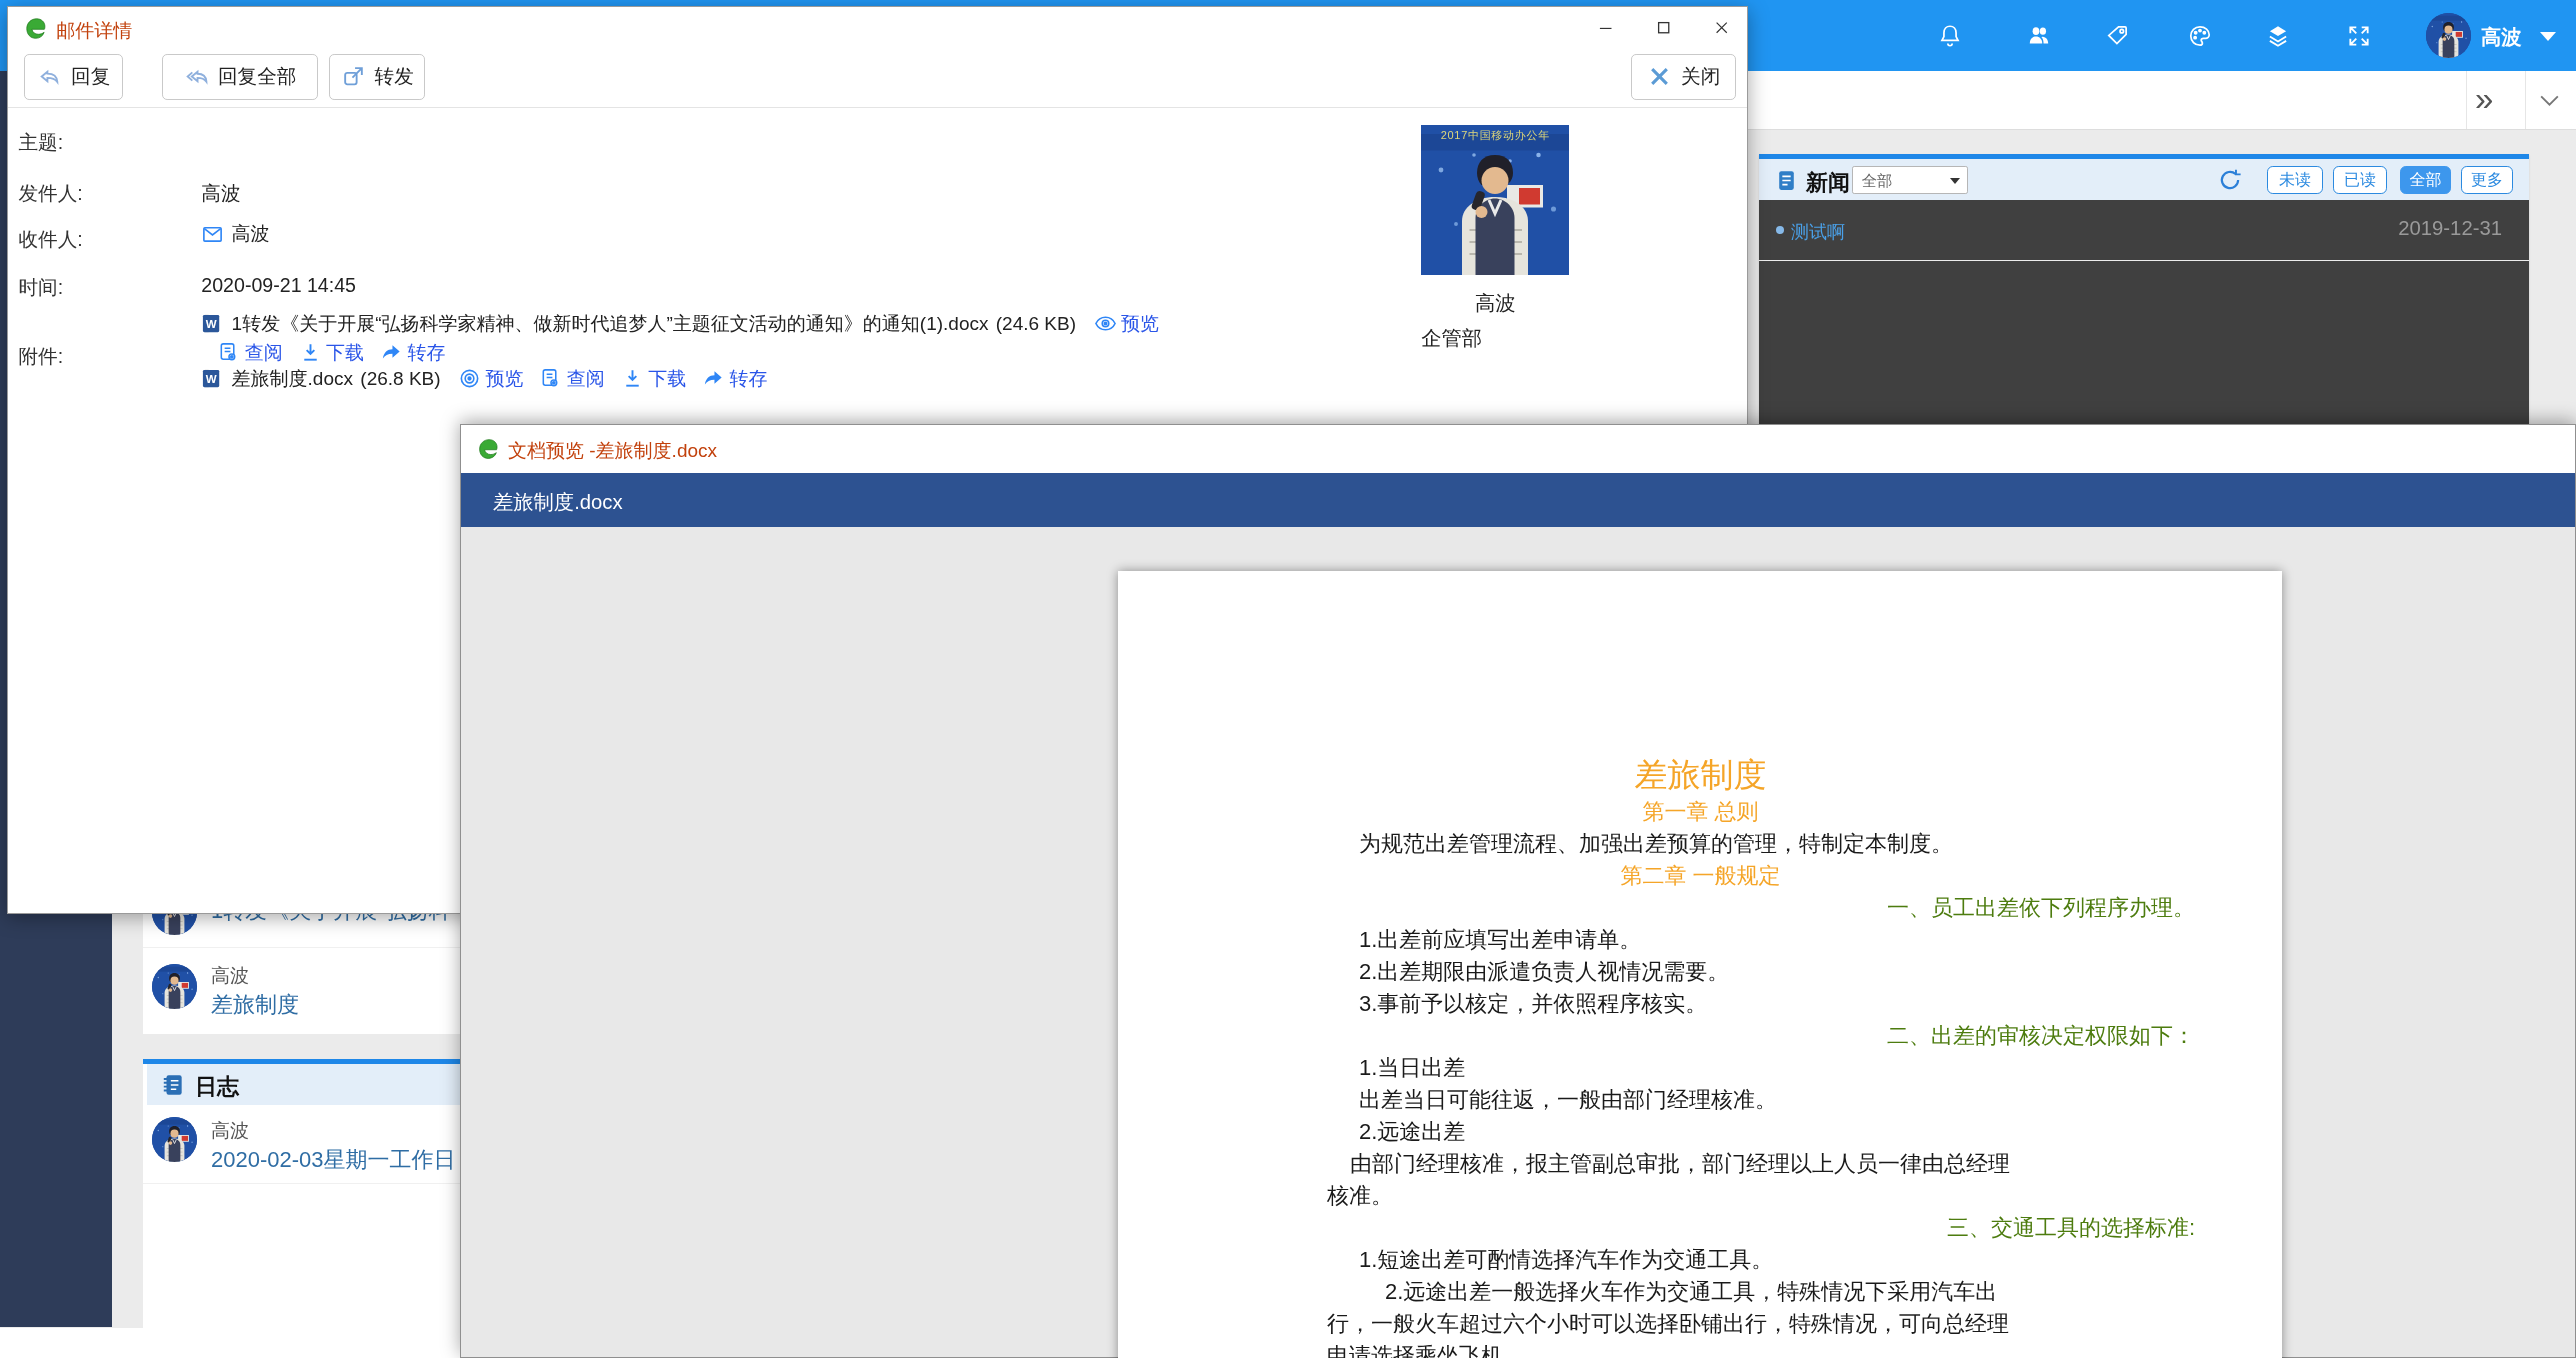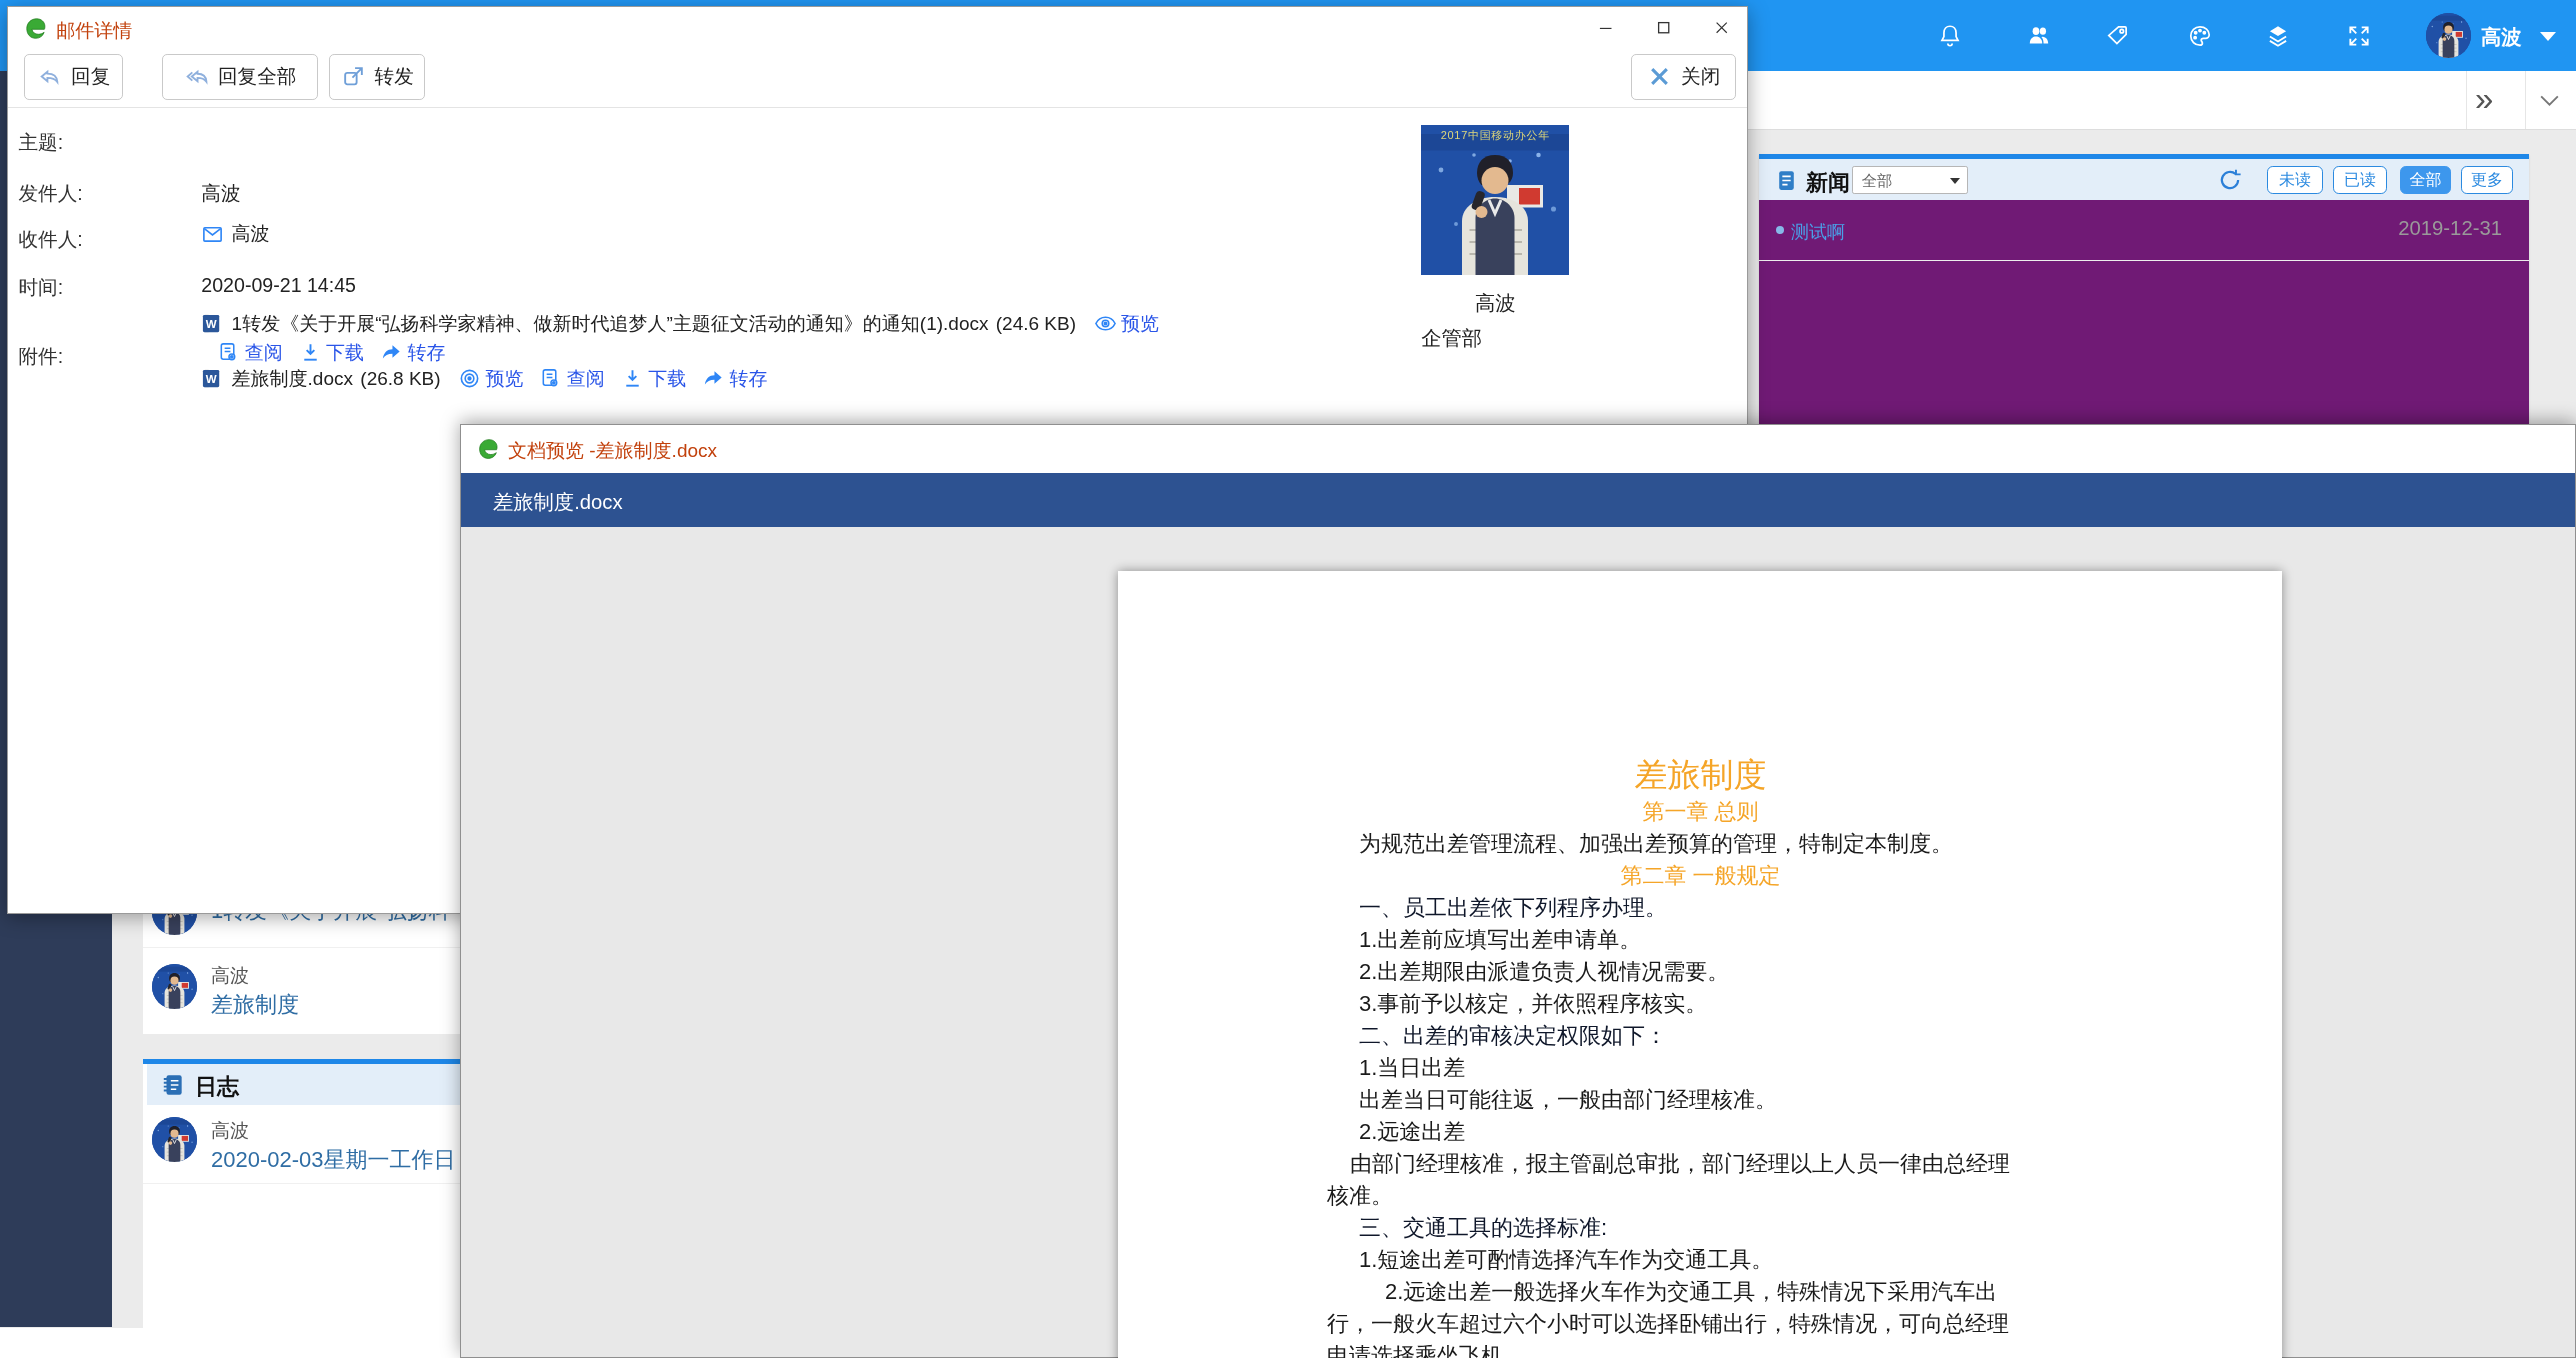--- a/index.html
+++ b/index.html
@@ -19,21 +19,21 @@
               border-top:9.4px solid #fff;}
   .side-rail{left:0;top:71px;width:112px;height:1256px;background:#2e3c59;z-index:1;}
   .right-strip{left:1748px;top:71px;width:828px;height:58px;background:#fff;
                border-bottom:0.7px solid #ddd;z-index:1;}
   .vdiv{position:absolute;top:0;width:0.7px;height:58px;background:#e6e6e6;}
   .collapse-ico{position:absolute;left:727px;top:8.7px;font-size:33px;color:#555;line-height:38px;}
   .chevdown-ico{position:absolute;left:789px;top:17.4px;width:25px;height:22px;color:#777;}
   .bottom-strip{left:0;top:1328px;width:727px;height:30.5px;background:#fff;z-index:2;}
 
   
-  .news-panel{left:1759px;top:154px;width:770px;height:270px;background:#701a75;
+  .news-panel{left:1759px;top:154px;width:770px;height:270px;background:#404040;
               border-top:5.1px solid #1e87e8;z-index:2;box-shadow:0 0.7px 2.2px rgba(0,0,0,.12);}
   .news-head{position:absolute;left:0;top:0;width:100%;height:41px;background:#e3eef9;}
   .news-ico{position:absolute;left:14.5px;top:8.7px;width:25px;height:25px;}
   .news-title{position:absolute;left:47px;top:8.7px;font-size:22px;font-weight:bold;color:#111;}
   .news-select{position:absolute;left:93px;top:6.5px;width:116px;height:28px;background:#fff;
                border:0.7px solid #b6b6b6;border-radius:2.2px;font-size:15.3px;color:#666;
                line-height:28px;padding-left:8.7px;box-sizing:border-box;}
   .news-select .sel-caret{position:absolute;right:7.3px;top:11.6px;width:0;height:0;
         border-left:5.1px solid transparent;border-right:5.1px solid transparent;border-top:6.5px solid #333;}
   .refresh-ico{position:absolute;left:458px;top:8px;width:26px;height:26px;color:#2b7fd8;}
@@ -93,21 +93,21 @@
   .doc-titlebar{position:absolute;left:0;top:0;width:100%;height:48px;background:#fff;}
   .doc-navy{position:absolute;left:0;top:48px;width:100%;height:54px;background:#2d5291;}
   .doc-navy-text{position:absolute;left:32px;top:14.5px;font-size:20.3px;color:#fff;}
   .doc-page{position:absolute;left:657px;top:146px;width:1164px;height:872px;background:#fff;
             box-shadow:0 0 10.2px rgba(0,0,0,.4);box-sizing:border-box;
             padding:183px 87px 0 209px;}
   .doc-main-title{font-size:33px;line-height:42px;color:#f5a528;text-align:center;
                   margin-left:-121px;}
   .dline{font-size:22px;line-height:32px;color:#1a1a1a;white-space:nowrap;}
   .dline.orange{color:#f5a528;}
-  .dline.blue{color:#0f172a;}
+  .dline.blue{color:#4d7c0f;text-align:right;}
   .dline.center{text-align:center;margin-left:-121px;}
 </style>
 </head>
 <body>
 
 <div id="root">
 
   <div class="abs app-bar">
     <span class="bar-ico" style="left:1937px">
       <svg viewBox="0 0 24 24" fill="none" stroke="currentColor" stroke-width="1.6">

